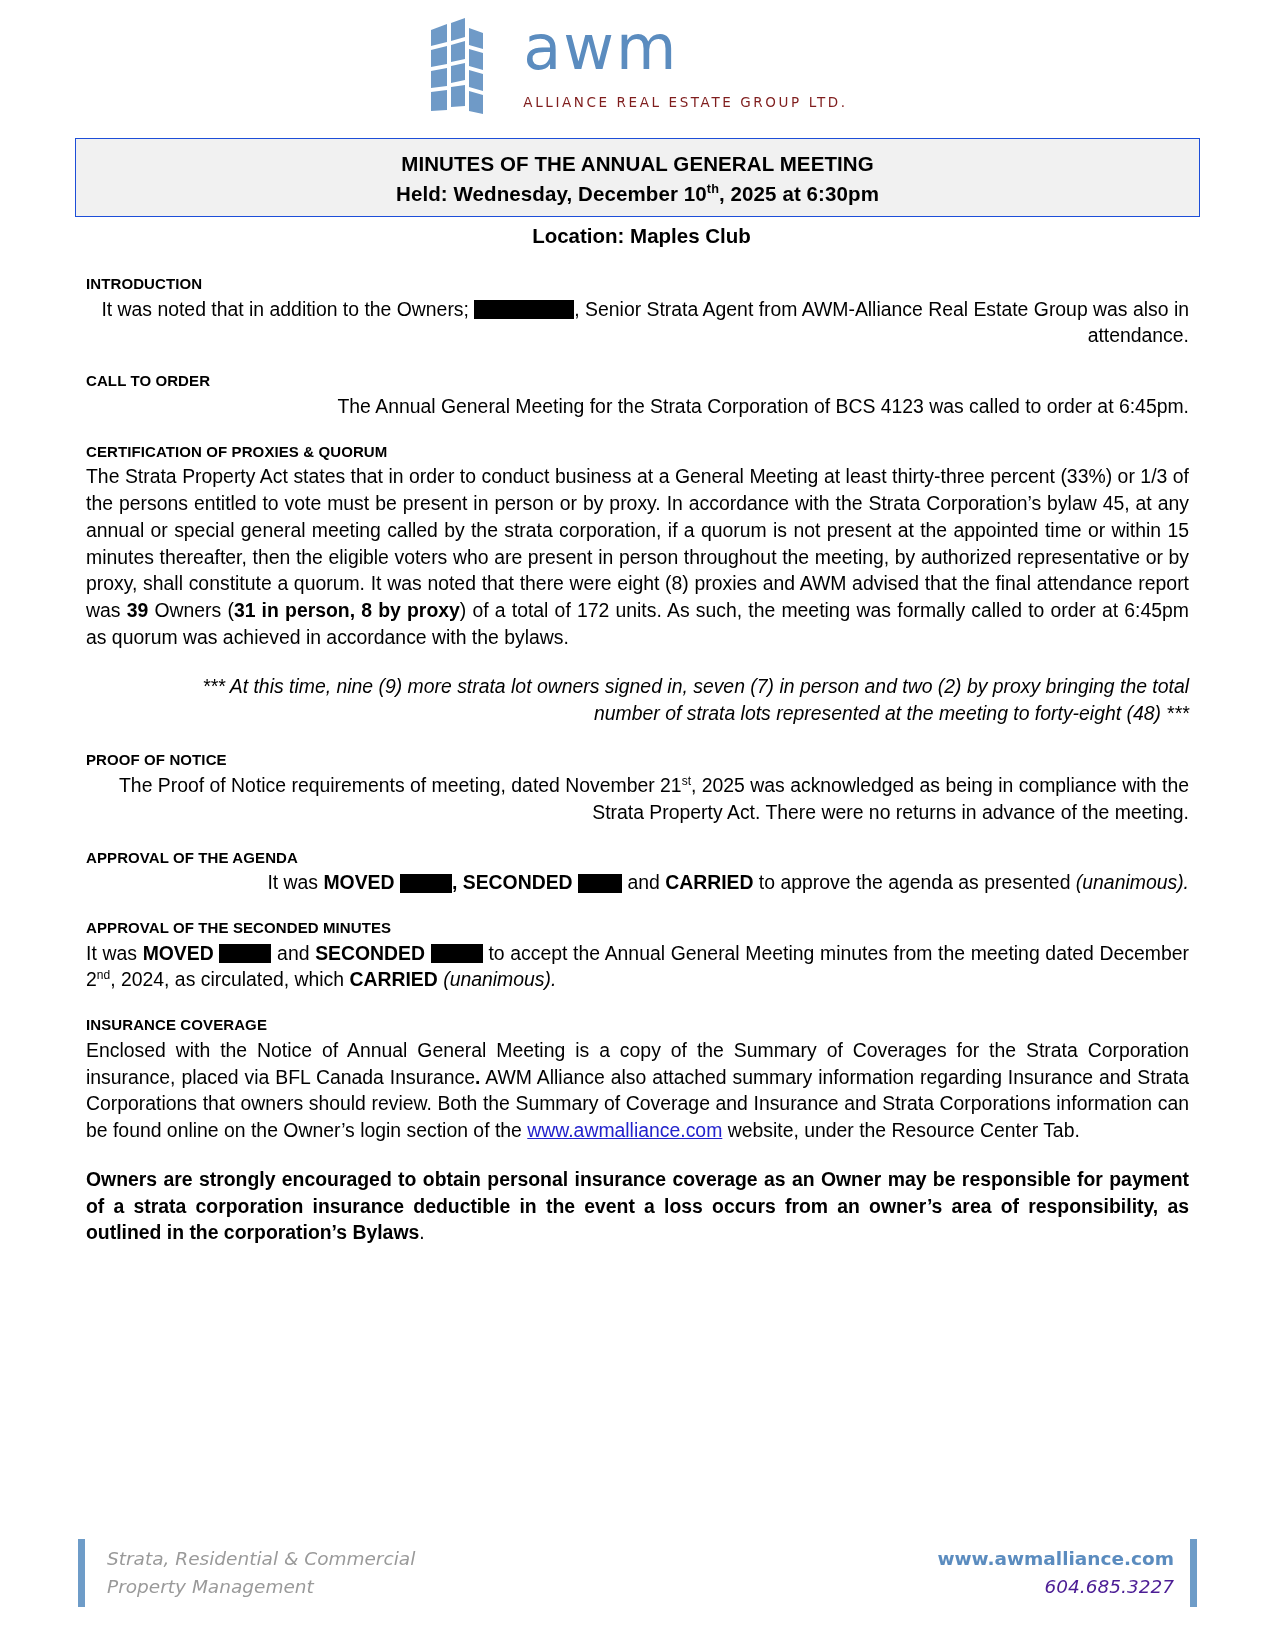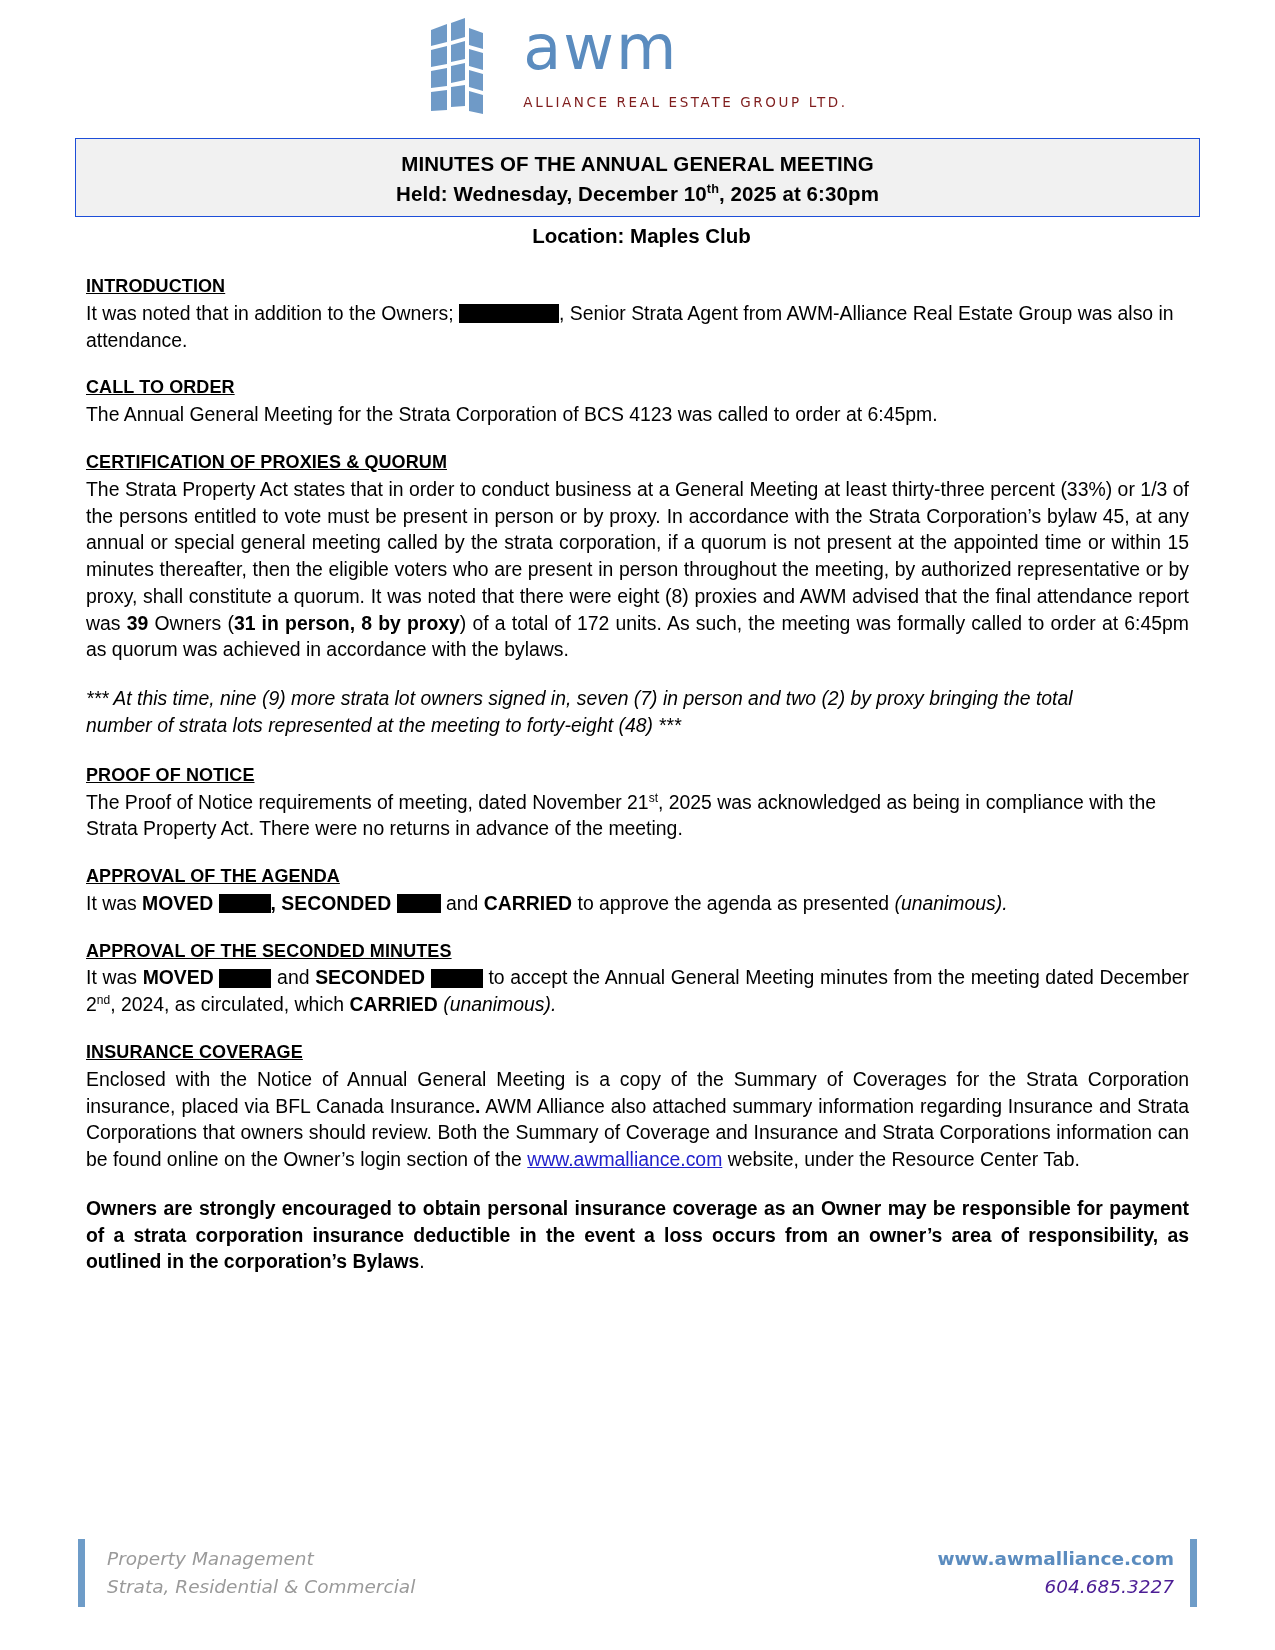--- a/index.html
+++ b/index.html
@@ -98,40 +98,39 @@
   .body-area {
     margin: 0 86px 0 86px;
     padding-top: 26px;
     font-size: 19.4px;
     line-height: 1.38;
   }
   .sec {
     margin-bottom: 22px;
   }
   h2.heading {
-    font-size: 18px;
+    font-size: 15px;
     font-weight: bold;
-    text-decoration: underline;
     margin: 0 0 1px 0;
     padding: 0;
     letter-spacing: 0.1px;
   }
   p.para {
     margin: 0;
     padding: 0;
     text-align: justify;
     text-justify: inter-word;
   }
   p.para.nojust {
-    text-align: left;
+    text-align: right;
   }
   p.center-italic {
     margin: 0;
     padding: 0;
-    text-align: left;
+    text-align: right;
     font-style: italic;
   }
   .redact {
     display: inline-block;
     background: #000000;
     vertical-align: middle;
     height: 19px;
     position: relative;
     top: -1px;
   }
@@ -263,22 +262,22 @@
       <h2 class="heading">INSURANCE COVERAGE</h2>
       <p class="para"><span>Enclosed with the Notice of Annual General Meeting is a copy of the Summary of Coverages for the Strata Corporation insurance, placed via BFL Canada Insurance</span><b>.</b><span> AWM Alliance also attached summary information regarding Insurance and Strata Corporations that owners should review. Both the Summary of Coverage and Insurance and Strata Corporations information can be found online on the Owner’s login section of the </span><a class="link" href="#">www.awmalliance.com</a><span> website, under the Resource Center Tab.</span></p>
       <p class="para" style="margin-top:22px;"><b>Owners are strongly encouraged to obtain personal insurance coverage as an Owner may be responsible for payment of a strata corporation insurance deductible in the event a loss occurs from an owner’s area of responsibility, as outlined in the corporation’s Bylaws</b><span>.</span></p>
     </div>
 
   </div>
 
   <div class="footer">
     <div class="footer-bar"></div>
     <div class="footer-left">
+      <div>Strata, Residential &amp; Commercial</div>
       <div>Property Management</div>
-      <div>Strata, Residential &amp; Commercial</div>
     </div>
     <div class="footer-right">
       <div class="footer-url">www.awmalliance.com</div>
       <div class="footer-phone">604.685.3227</div>
     </div>
     <div class="footer-bar"></div>
   </div>
 
 </div>
 

